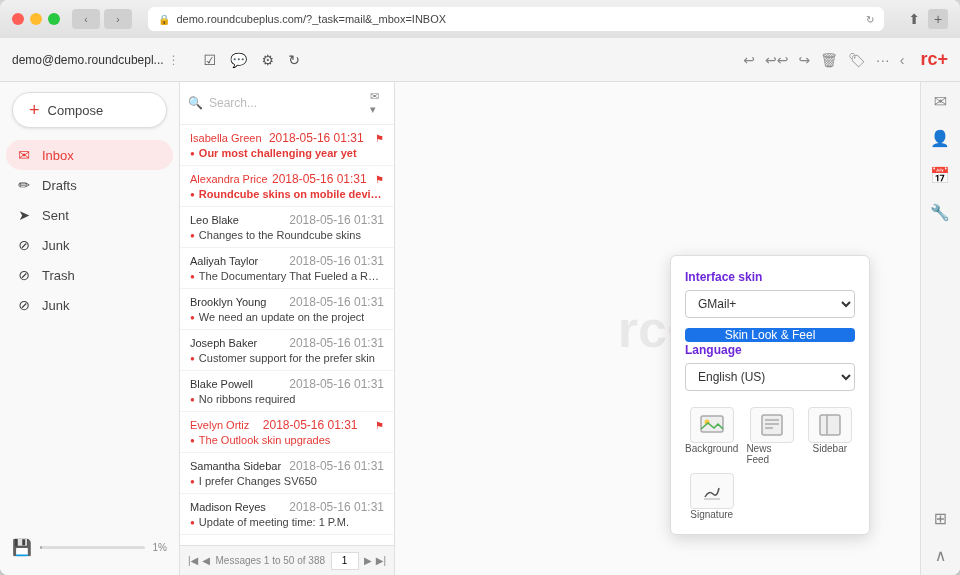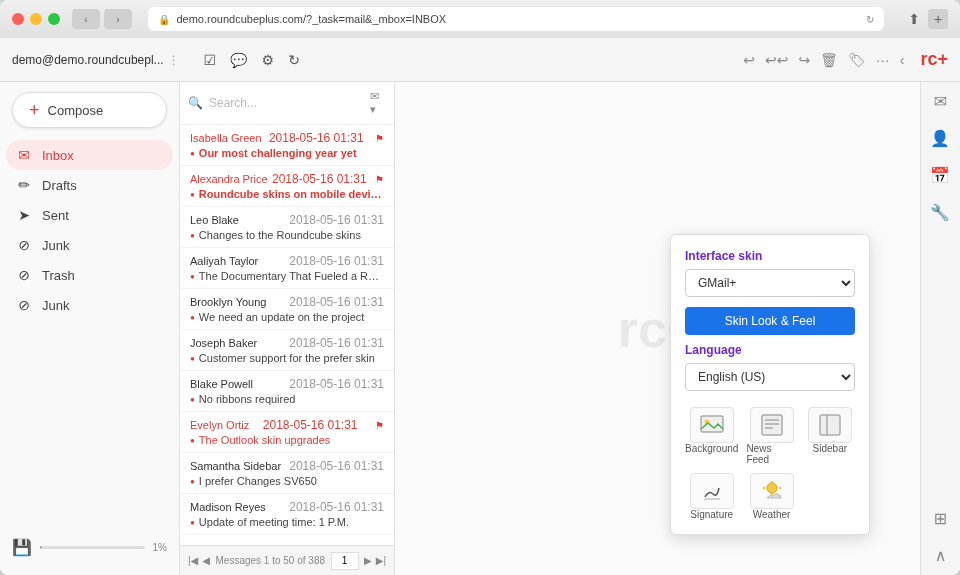--- a/index.html
+++ b/index.html
@@ -86,21 +86,21 @@
 
     
     .right-icon-bar { width: 40px; background: #f5f5f5; border-left: 1px solid #e0e0e0; display: flex; flex-direction: column; align-items: center; padding: 10px 0; gap: 18px; }
     .right-icon { font-size: 16px; color: #888; cursor: pointer; }
     .right-icon-spacer { flex: 1; }
 
     
     .settings-popup { position: absolute; right: 50px; bottom: 40px; width: 200px; background: white; border: 1px solid #ddd; border-radius: 6px; box-shadow: 0 4px 16px rgba(0,0,0,0.15); padding: 14px; z-index: 100; }
     .settings-section-title { font-size: 12px; color: #6d28d9; font-weight: 600; margin-bottom: 6px; }
     .settings-select { width: 100%; border: 1px solid #ccc; border-radius: 4px; padding: 5px 8px; font-size: 12px; color: #333; background: white; appearance: auto; margin-bottom: 10px; }
-    .skin-btn { width: 100%; background: #1a73e8; color: white; border: none; border-radius: 4px; padding: 7px; font-size: 12px; cursor: pointer; margin-bottom: 8px; }
+    .skin-btn { width: 100%; background: #1a73e8; color: white; border: none; border-radius: 4px; font-size: 12px; cursor: pointer; margin-bottom: 1px; }
     .settings-icons-grid { display: grid; grid-template-columns: 1fr 1fr 1fr; gap: 8px; margin-top: 6px; }
     .settings-icon-item { display: flex; flex-direction: column; align-items: center; cursor: pointer; }
     .settings-icon-box { width: 44px; height: 36px; border: 1px solid #e0e0e0; border-radius: 4px; display: flex; align-items: center; justify-content: center; font-size: 18px; color: #555; background: #fafafa; }
     .settings-icon-label { font-size: 10px; color: #555; }
   </style>
 </head>
 <body>
 
 <div class="browser-chrome">
 
@@ -383,33 +383,20 @@
             </div>
             <div class="settings-icon-item">
               <div class="settings-icon-box">
                 <svg width="22" height="22" viewBox="0 0 22 22" fill="none" xmlns="http://www.w3.org/2000/svg">
                   <path d="M4 17 Q8 10 12 14 Q16 18 18 8" stroke="#555" stroke-width="1.5" fill="none"></path>
                   <line x1="3" y1="19" x2="19" y2="19" stroke="#aaa" stroke-width="1"></line>
                 </svg>
               </div>
               <span class="settings-icon-label">Signature</span>
             </div>
-            <div class="settings-icon-item">
-              <div class="settings-icon-box">
-                <svg width="24" height="22" viewBox="0 0 24 22" fill="none" xmlns="http://www.w3.org/2000/svg">
-                  <circle cx="12" cy="8" r="5" fill="#f5c842" stroke="#e5a800" stroke-width="1"></circle>
-                  <line x1="12" y1="1" x2="12" y2="3" stroke="#e5a800" stroke-width="1.5"></line>
-                  <line x1="12" y1="13" x2="12" y2="15" stroke="#e5a800" stroke-width="1.5"></line>
-                  <line x1="5" y1="8" x2="3" y2="8" stroke="#e5a800" stroke-width="1.5"></line>
-                  <line x1="19" y1="8" x2="21" y2="8" stroke="#e5a800" stroke-width="1.5"></line>
-                  <path d="M7 18 Q9 14 13 16 Q15 12 19 15 Q21 15 21 18 Z" fill="#ddd" stroke="#bbb" stroke-width="1"></path>
-                </svg>
-              </div>
-              <span class="settings-icon-label">Weather</span>
-            </div>
           </div>
         </div>
       </div>
 
       <div class="right-icon-bar">
         <span class="right-icon">✉</span>
         <span class="right-icon">👤</span>
         <span class="right-icon">📅</span>
         <span class="right-icon">🔧</span>
         <div class="right-icon-spacer"></div>

